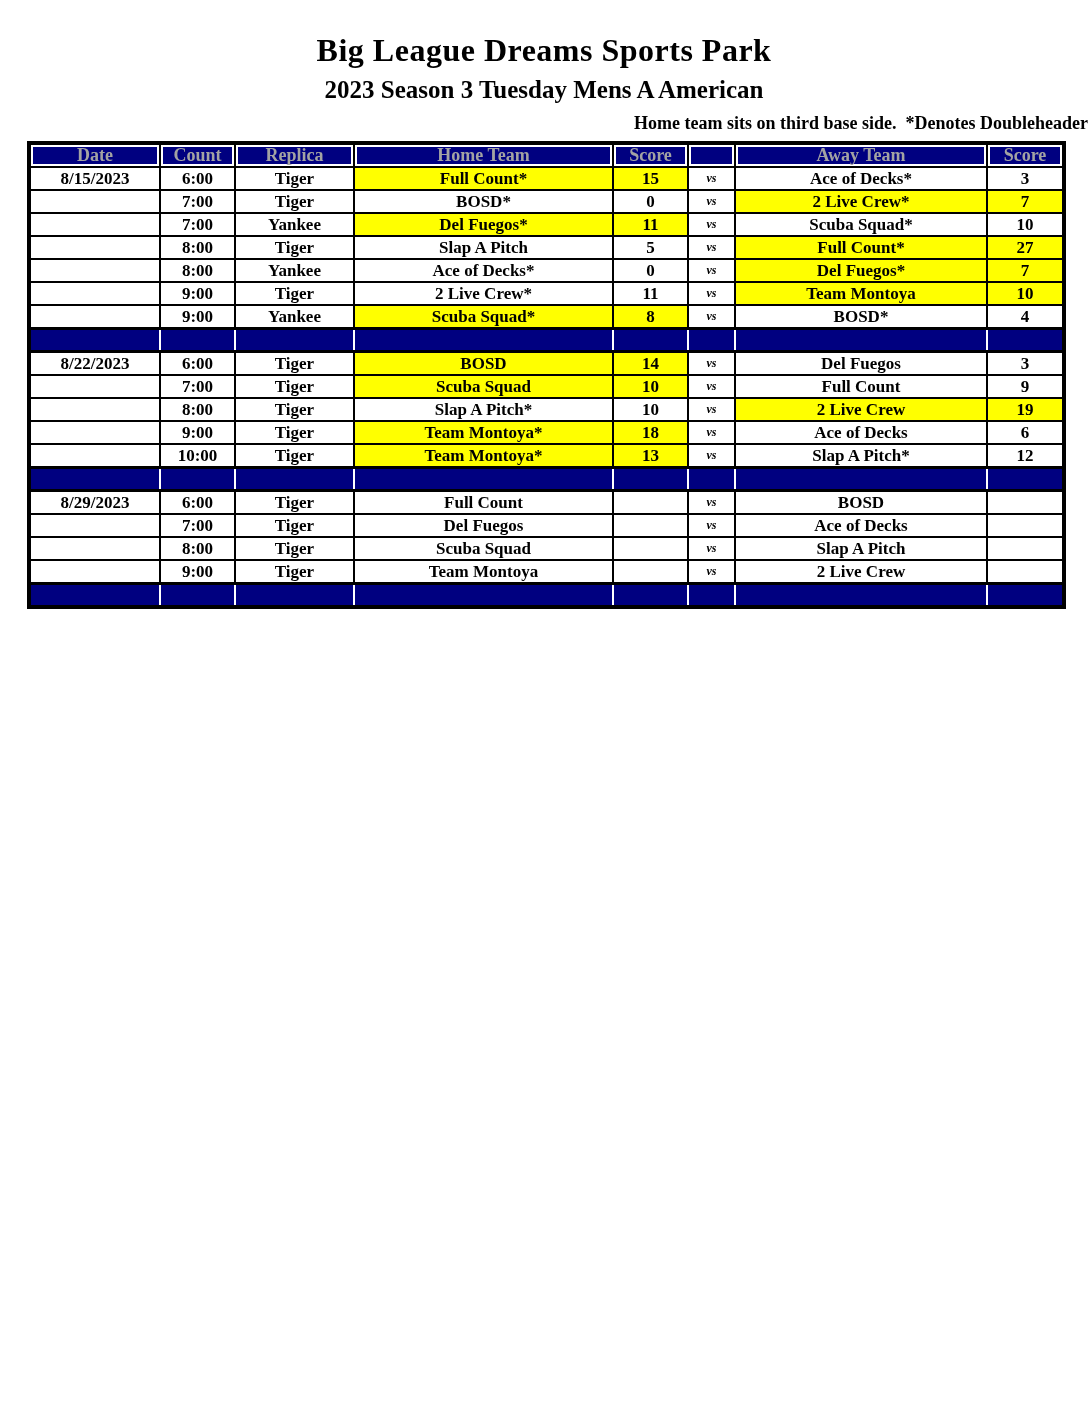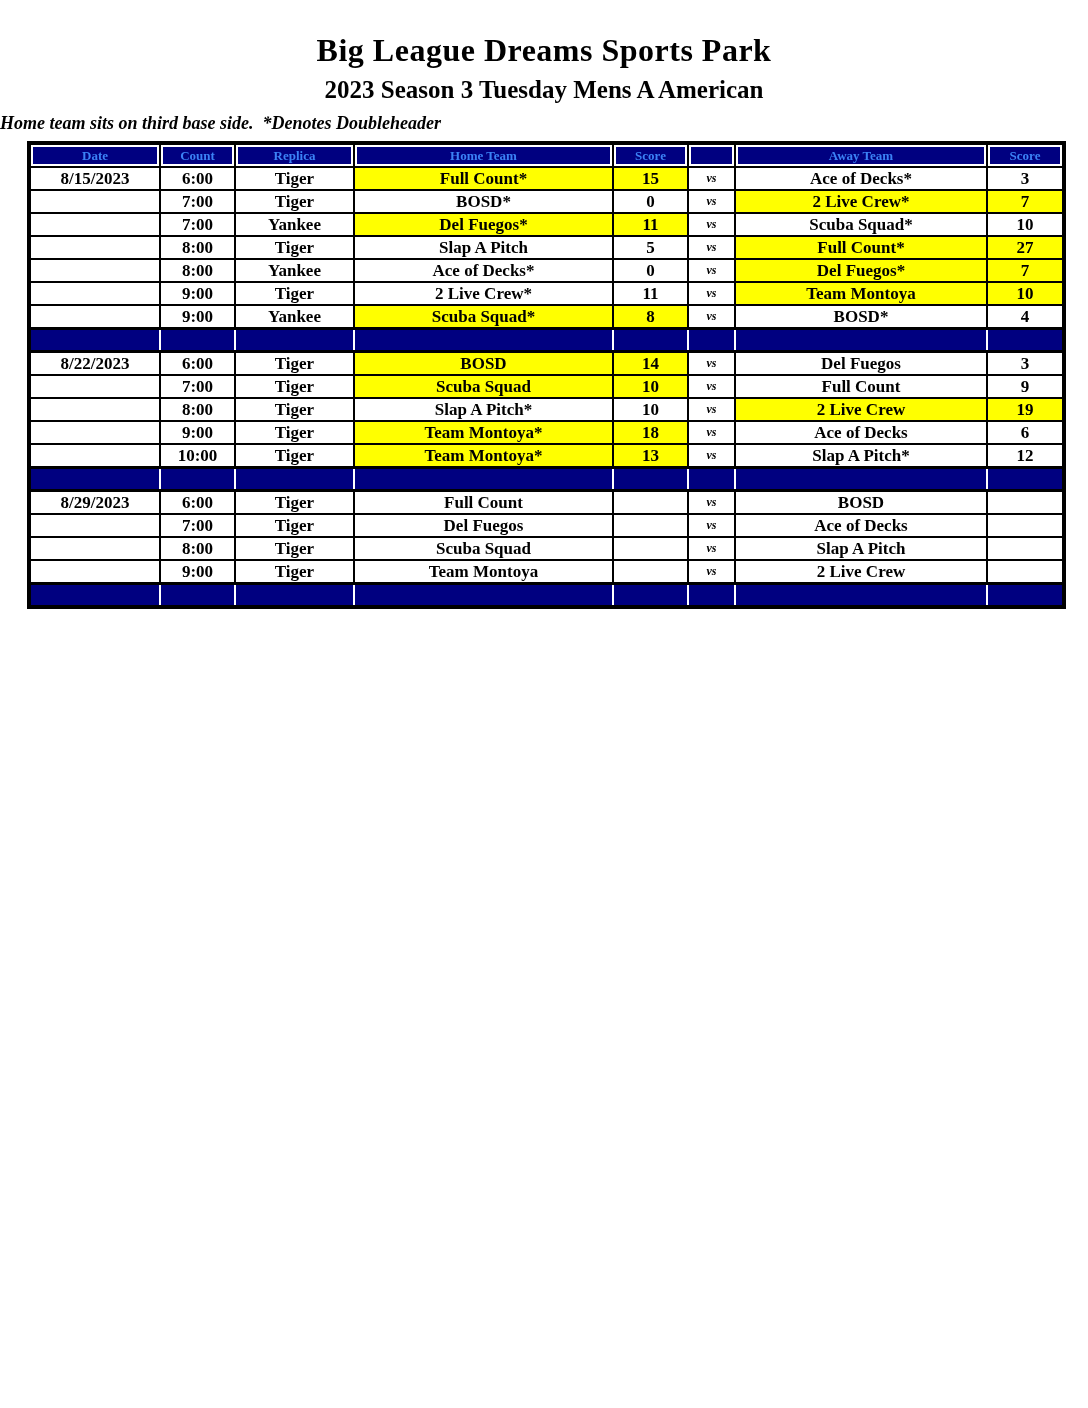--- a/index.html
+++ b/index.html
@@ -22,23 +22,22 @@
     letter-spacing: 0.5px;
   }
   .subtitle {
     text-align: center;
     font-weight: bold;
     font-size: 25px;
     line-height: 28px;
     margin-top: 8px;
   }
   .note {
-    text-align: left;
+    text-align: right;
     font-weight: bold;
-    font-style: italic;
     font-size: 18px;
     line-height: 20px;
     margin-top: 9px;
     white-space: pre;
   }
   table.schedule {
     border-collapse: collapse;
     table-layout: fixed;
     width: 1035px;
     margin: 8px 0 0 27px;
@@ -51,23 +50,23 @@
     text-align: center;
     vertical-align: middle;
     font-weight: bold;
     font-size: 17px;
     line-height: 21px;
     overflow: hidden;
     white-space: nowrap;
   }
   .schedule th {
     background: #000080;
-    color: #3b82f6;
+    color: #a3a3a3;
     box-shadow: inset 0 0 0 2px #ffffff;
-    font-size: 13px;
+    font-size: 18px;
   }
   .schedule td.hl {
     background: #FFFF00;
     color: #000000;
   }
   .schedule td.c-vs {
     font-style: italic;
     font-size: 12px;
   }
   .schedule tr.sep td {

